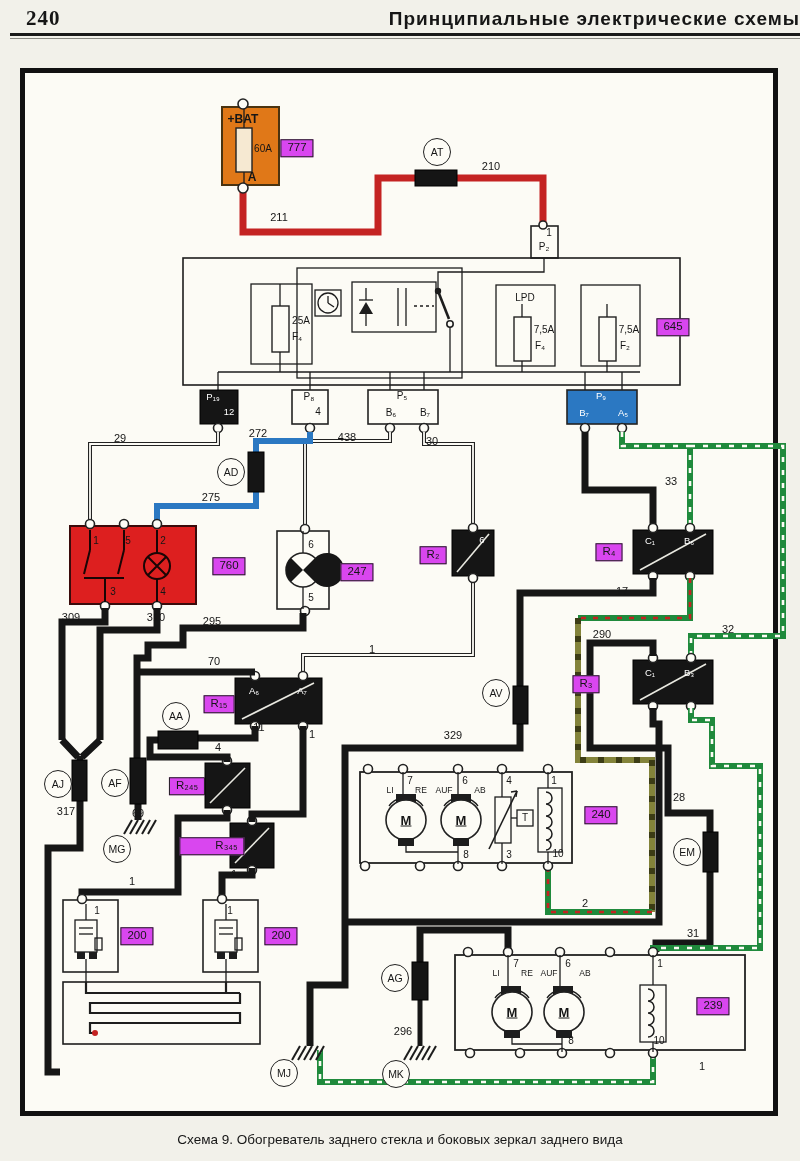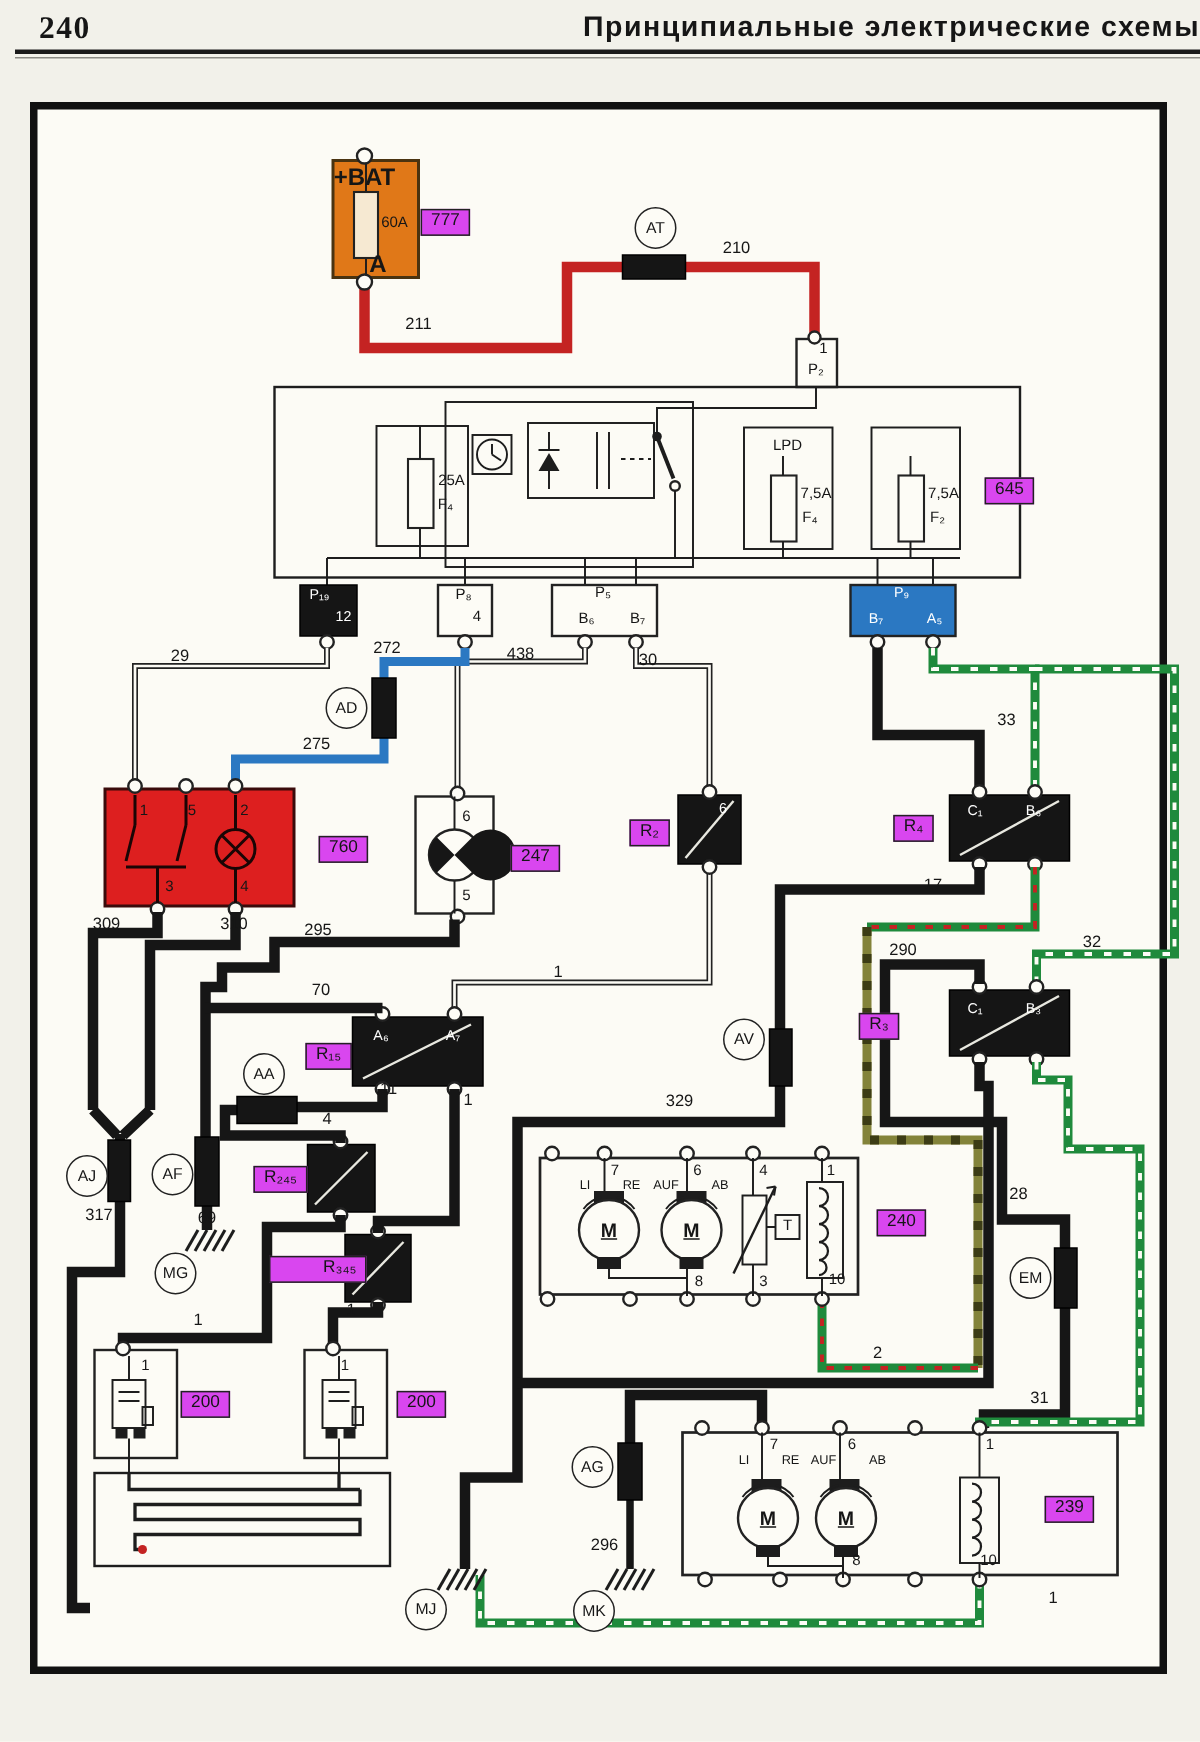--- a/index.html
+++ b/index.html
@@ -13,21 +13,21 @@
   .hdr-rule{position:absolute;left:10px;right:0;top:33px;height:3px;background:#1a1a1a;}
   .hdr-rule2{position:absolute;left:10px;right:0;top:38px;height:1px;background:#8a8a84;}
   .caption{position:absolute;left:0;right:0;top:1132px;text-align:center;font-size:13.5px;}
   .frame{position:absolute;left:20px;top:68px;width:758px;height:1048px;
          border:5px solid #111;background:#fcfbf5;box-sizing:border-box;}
   #labels{position:absolute;inset:0;}
   .lb{position:absolute;transform:translate(-50%,-50%);white-space:nowrap;line-height:1;}
   .lb.w{font-size:11px;}
   .lb.pl{font-size:10px;}
   .lb.p9{font-size:8.5px;}
-  .lb.plb{font-size:16px;font-weight:bold;}
+  .lb.plb{font-size:12px;font-weight:bold;}
   .lb.wh{font-size:9.5px;color:#fff;}
   .lb.bx{font-size:11.5px;border:1.5px solid #222;background:#d946ef;padding:2px 6px;}
   .lb.ci{font-size:10.5px;border:1.6px solid #222;background:#fdfcf6;border-radius:50%;
          width:26px;height:26px;display:flex;align-items:center;justify-content:center;}
   .lb.m{font-size:13px;font-weight:bold;text-decoration:underline;}
   svg{position:absolute;left:0;top:0;}
   .ln{stroke:#1d1d1d;stroke-width:1.3;fill:none;}
   .bx2{stroke:#1d1d1d;stroke-width:1.6;fill:none;}
   .wt{stroke:#161616;stroke-width:7;fill:none;}
   .wt2{stroke:#161616;stroke-width:5;fill:none;}
@@ -520,13 +520,14 @@
       <div class="lb p9" style="left: 496px; top: 973px;">LI</div>
       <div class="lb p9" style="left: 527px; top: 973px;">RE</div>
       <div class="lb p9" style="left: 549px; top: 973px;">AUF</div>
       <div class="lb p9" style="left: 585px; top: 973px;">AB</div>
       <div class="lb m" style="left: 512px; top: 1012px;">M</div>
       <div class="lb m" style="left: 564px; top: 1012px;">M</div>
       <div class="lb pl" style="left: 571px; top: 1041px;">8</div>
       <div class="lb pl" style="left: 659px; top: 1041px;">10</div>
       <div class="lb w" style="left: 702px; top: 1066px;">1</div>
     </div>
+  <div class="caption">Схема 9. Обогреватель заднего стекла и боковых зеркал заднего вида</div>
 </div>
 
 </body></html>

